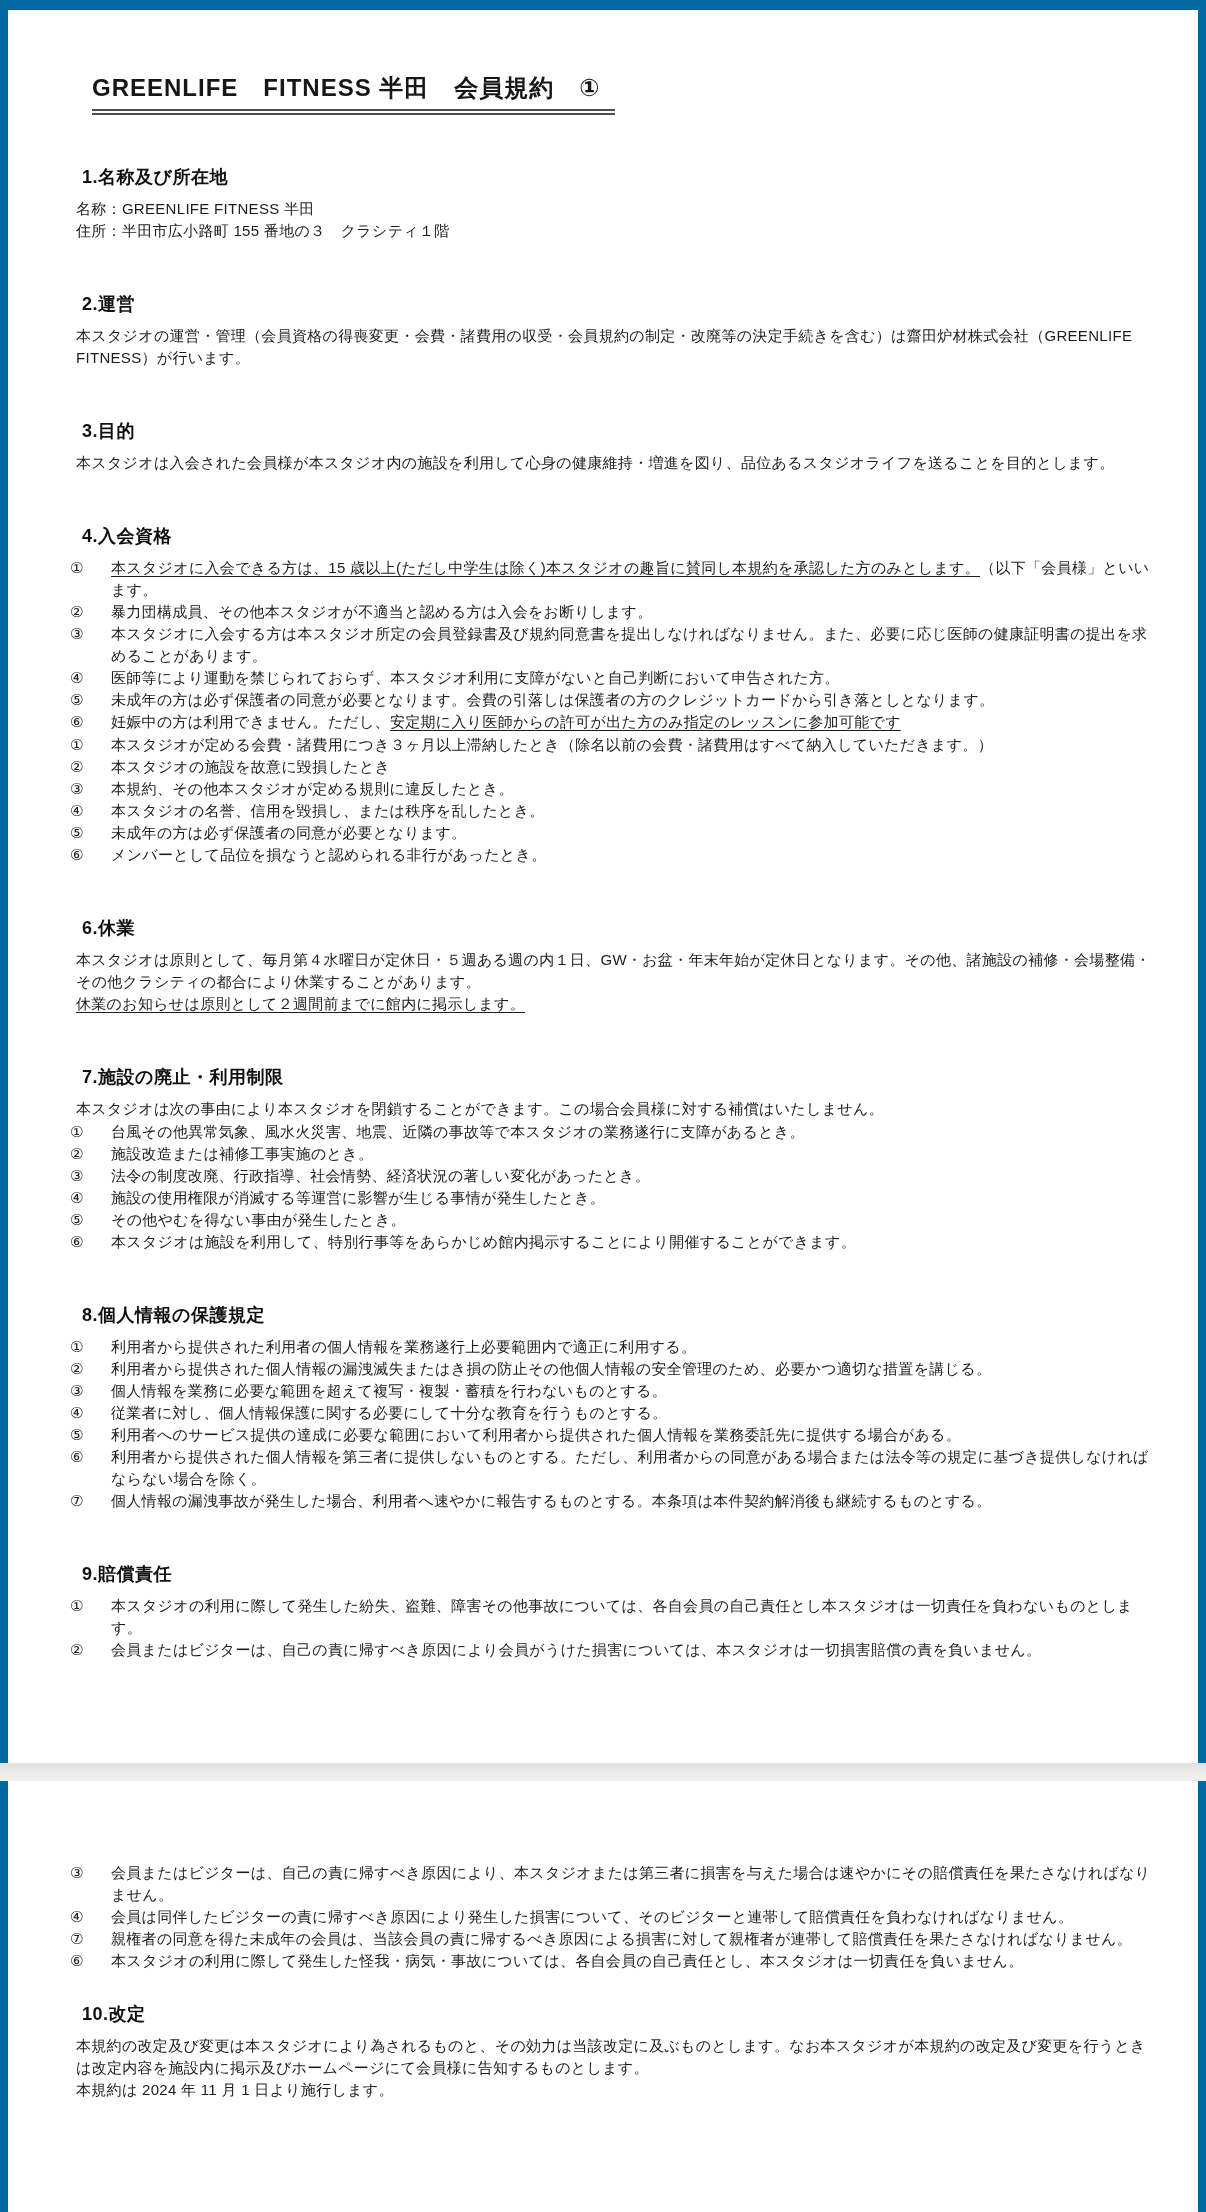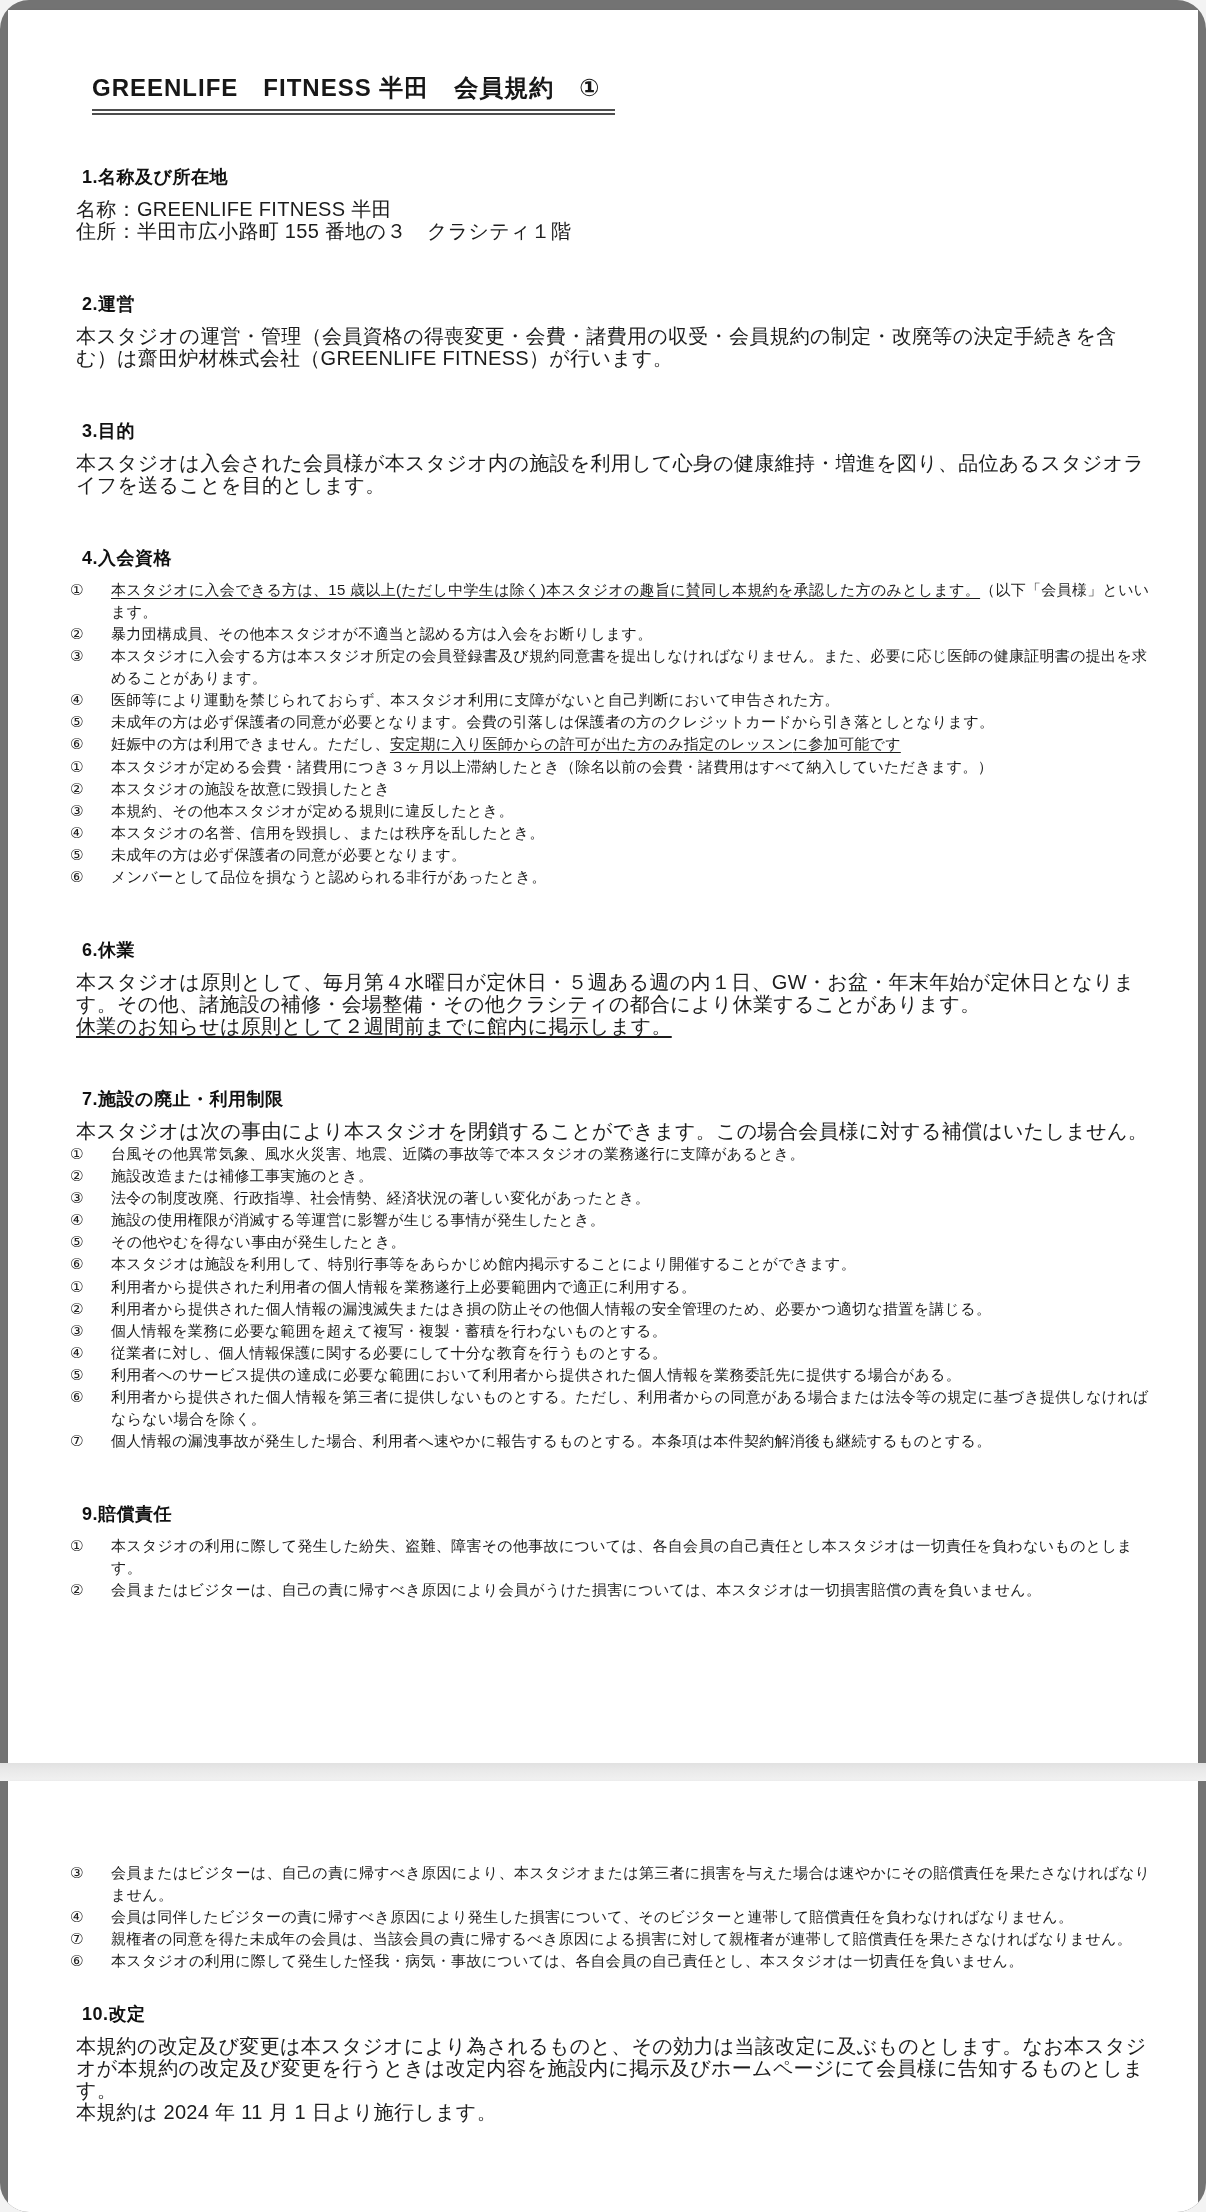--- a/index.html
+++ b/index.html
@@ -4,23 +4,22 @@
 <style>
   html,body { margin:0; padding:0; }
   body {
     background:#f3f3f3;
     font-family:"Liberation Sans","DejaVu Sans",sans-serif;
     color:#1c1c1c;
   }
   .canvas {
     width:1206px; height:2212px;
     overflow:hidden;
-    background:#737373;
+    background:#0369a1;
     position:relative;
-    border-radius:29px;
   }
   .page {
     background:#ffffff;
     margin:0 8px;
     box-sizing:border-box;
     overflow:hidden;
     box-shadow:0 0 2px rgba(0,0,0,0.06);
   }
   #page1 {
     margin-top:10px;
@@ -49,21 +48,21 @@
   .sec {
     font-size:18px;
     font-weight:bold;
     color:#111;
     margin:50px 0 9px 6px;
     letter-spacing:0.5px;
   }
   #page2 .sec { margin-top:30px; }
   .sec:first-child { margin-top:0; }
   .body-text {
-    font-size:20px;
+    font-size:15px;
     line-height:22px;
     margin:0;
     letter-spacing:0.3px;
   }
   .list { margin:1px 0 0 -6px; }
   .li {
     display:flex;
     font-size:15px;
     line-height:22px;
     letter-spacing:0.3px;
@@ -163,20 +162,21 @@
         </div>
         <div class="li">
           <span class="mk">⑤</span>
           <span class="tx">その他やむを得ない事由が発生したとき。</span>
         </div>
         <div class="li">
           <span class="mk">⑥</span>
           <span class="tx">本スタジオは施設を利用して、特別行事等をあらかじめ館内掲示することにより開催することができます。</span>
         </div>
       </div>
+      <div class="sec">8.個人情報の保護規定</div>
       <div class="list">
         <div class="li">
           <span class="mk">①</span>
           <span class="tx">利用者から提供された利用者の個人情報を業務遂行上必要範囲内で適正に利用する。</span>
         </div>
         <div class="li">
           <span class="mk">②</span>
           <span class="tx">利用者から提供された個人情報の漏洩滅失またはき損の防止その他個人情報の安全管理のため、必要かつ適切な措置を講じる。</span>
         </div>
         <div class="li">

